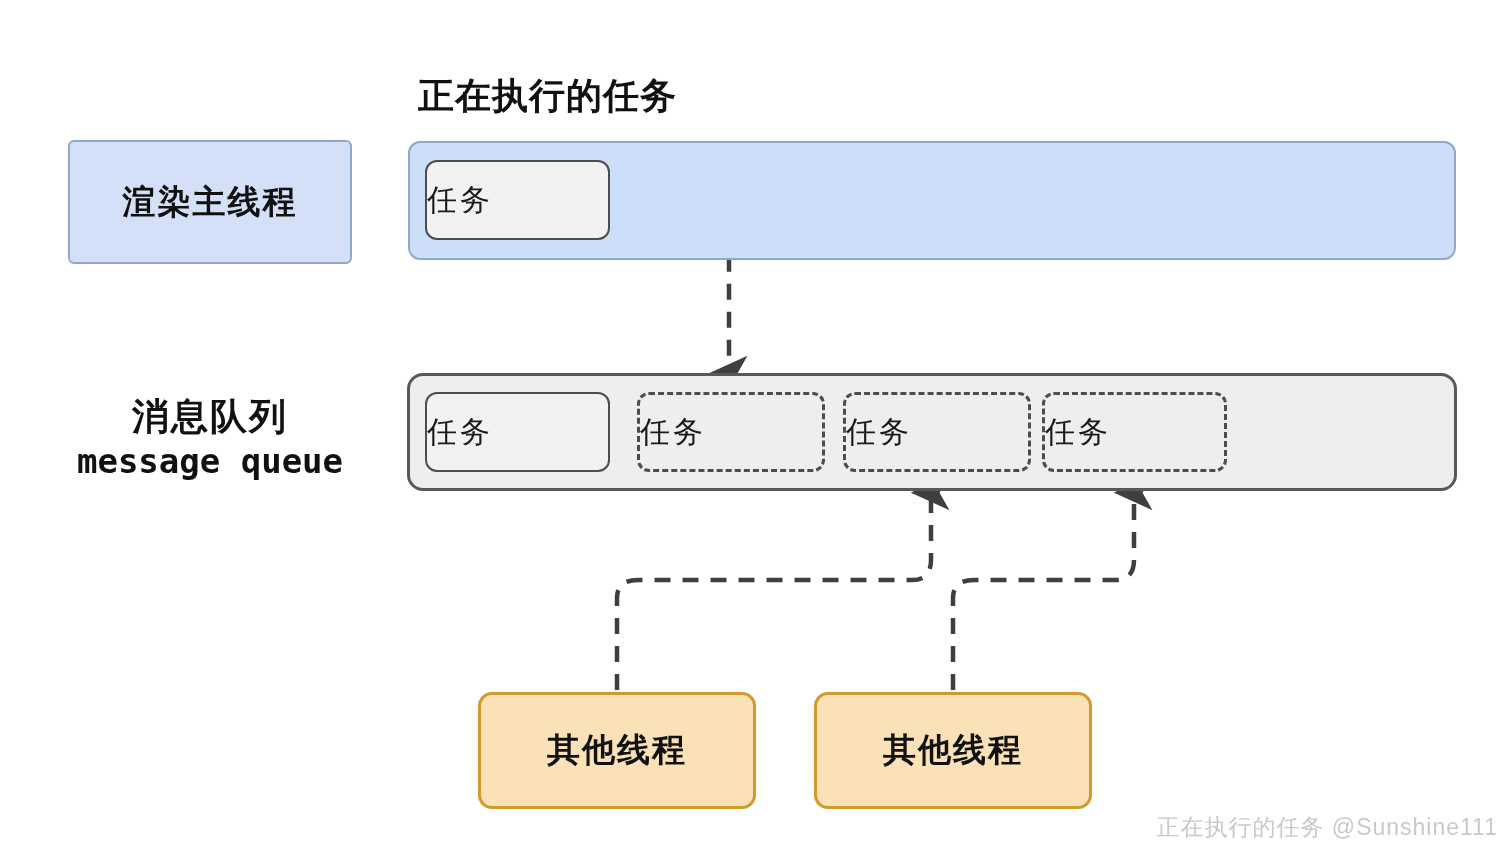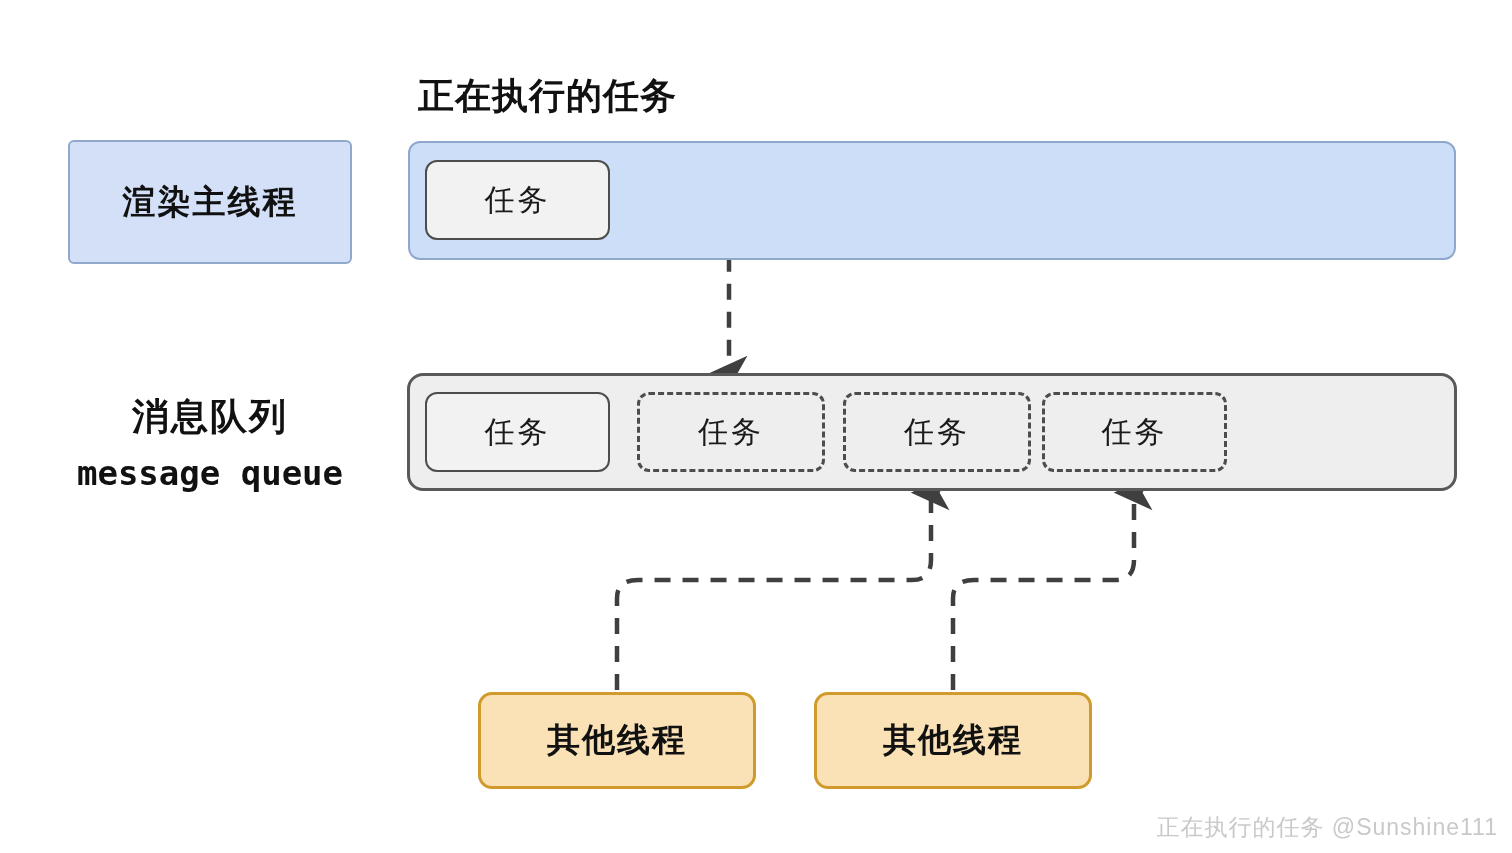--- a/index.html
+++ b/index.html
@@ -47,21 +47,21 @@
     line-height: 1.15;
     color: #111;
   }
   .label-queue .en {
     font-family: "DejaVu Sans Mono", "Liberation Mono", monospace;
     font-size: 34px;
     font-weight: 700;
     letter-spacing: 0px;
     line-height: 1.2;
     color: #111;
-    margin-top: 14px;
+    margin-top: 2px;
   }
 
   
   .thread-chip {
     left: 68px;
     top: 140px;
     width: 280px;
     height: 120px;
     background: #d3e0f7;
     border: 2px solid #8fa8cc;
@@ -85,21 +85,21 @@
     background: #ccdef8;
     border: 2px solid #8fa8cc;
     border-radius: 12px;
     box-sizing: border-box;
   }
 
   
   .task {
     display: flex;
     align-items: center;
-    justify-content: center;
+    justify-content: flex-start;
     box-sizing: border-box;
     background: #f2f2f2;
   }
   .task .txt {
     font-size: 30px;
     font-weight: 500;
     letter-spacing: 3px;
     color: #1a1a1a;
   }
   .task.solid {
@@ -135,21 +135,21 @@
     height: 80px;
   }
   .q0 { left: 425px;  width: 185px; }
   .q1 { left: 637px;  width: 188px; }
   .q2 { left: 843px;  width: 188px; }
   .q3 { left: 1042px; width: 185px; }
 
   
   .other-thread {
     top: 692px;
-    height: 97px;
+    height: 117px;
     background: #fae1b6;
     border: 3px solid #d09a2c;
     border-radius: 14px;
     box-sizing: border-box;
     display: flex;
     align-items: center;
     justify-content: center;
   }
   .other-thread .txt {
     font-size: 33px;

